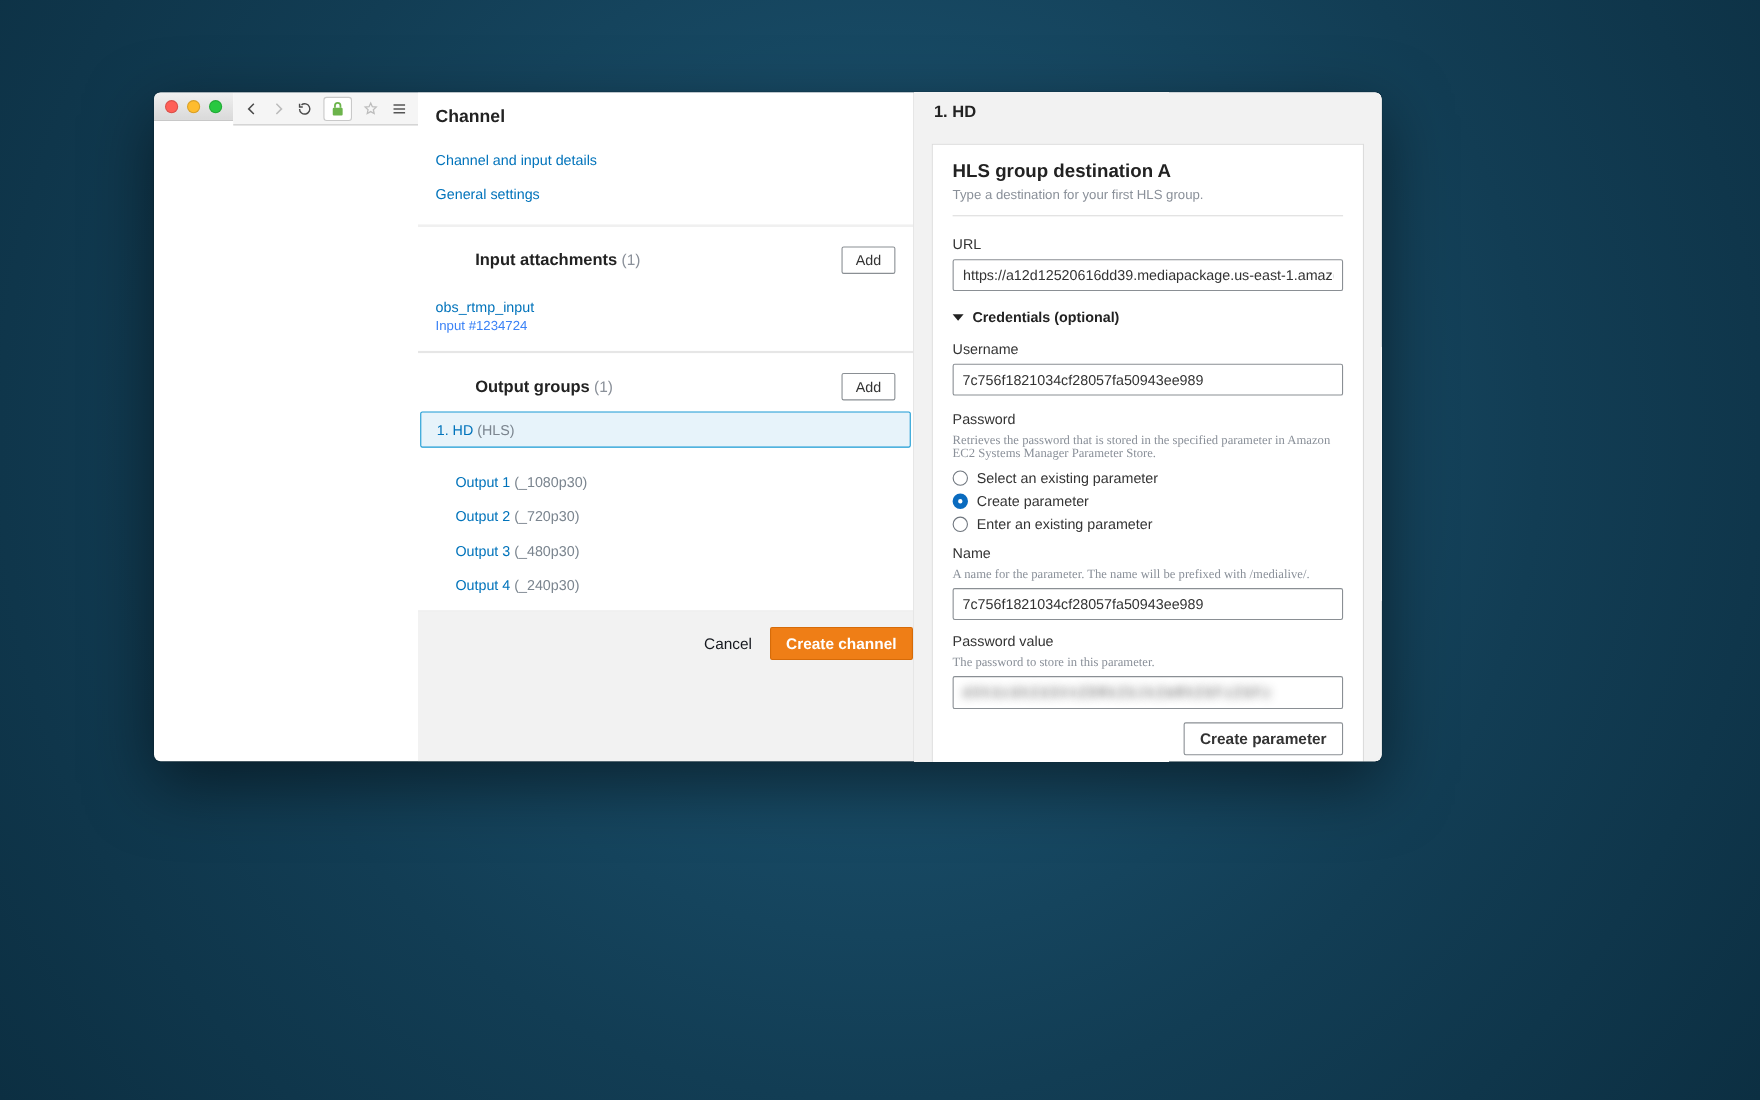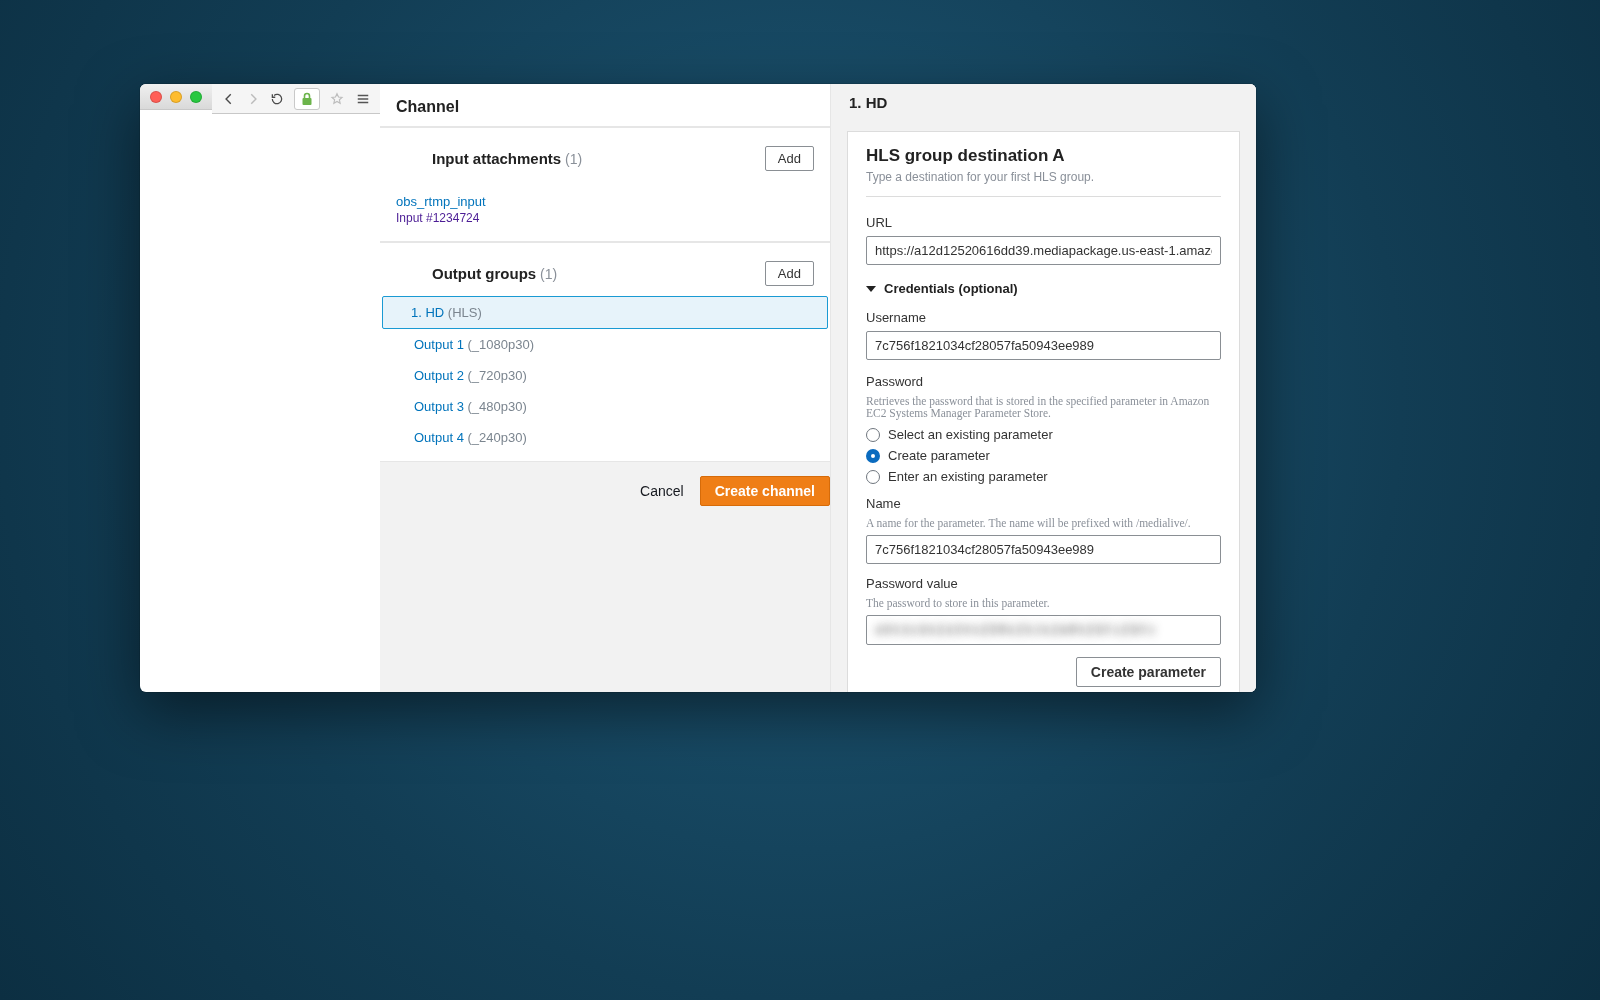--- a/index.html
+++ b/index.html
@@ -106,26 +106,26 @@
   .sb-links a { display:block; padding:8px 16px; color:var(--link); font-size:13px; text-decoration:none; }
   .sb-subhead { display:flex; align-items:center; justify-content:space-between; padding:18px 16px 10px 16px; background:#fff; border-top:1px solid var(--border-soft);}
   .sb-subtitle { font-size:15px; font-weight:700; color:#222;margin-left:36px; }
   .count { color:#8a9099; font-weight:400; }
   .btn-outline {
     background:#fff; border:1px solid #8a8f94; color:#333; font-size:13px; padding:4px 12px; border-radius:2px; cursor:pointer;
   }
   .gap8{height:8px;}
   .input-item a { color:var(--link); text-decoration:none; font-size:13px; }
   .input-item { padding: 4px 16px 2px 16px; }
-  .input-sub { padding: 0 16px 16px 16px; font-size:12px; color:#4c1d95; }
+  .input-sub { padding: 0 16px 16px 16px; font-size:12px; color:#3b82f6; }
   .og-selected {
-    margin: 0 2px 0 2px;
+    margin: 0 2px 16px 2px;
     border:1px solid var(--blue-sel-border);
     background: var(--blue-sel-bg);
-    padding:8px 28px;
+    padding:8px 14px;
     color: var(--link);
     font-size:13px;
     border-radius:2px;
   }
   .og-selected .muted { color:#7b858f; }
   .output-item { padding:8px 16px 8px 34px; font-size:13px; }
   .output-item a { color:var(--link); text-decoration:none; }
   .output-item .muted { color:#7b858f; }
   .sb-actions {
     display:flex;
@@ -235,20 +235,24 @@
       </div>
     </div>
   </div>
 
   <div class="content">
 
     <div class="sidebar">
       <div class="sb-section">
         <div class="sb-header-row">
           <div class="sb-title">Channel</div>
+        </div>
+        <div class="sb-links">
+          <a href="#">Channel and input details</a>
+          <a href="#">General settings</a>
         </div>
       </div>
 
       <div class="sb-section">
         <div class="sb-subhead">
           <div>
             <span class="sb-subtitle">Input attachments</span>
             <span class="count">(1)</span>
           </div>
           <button class="btn-outline">Add</button>

